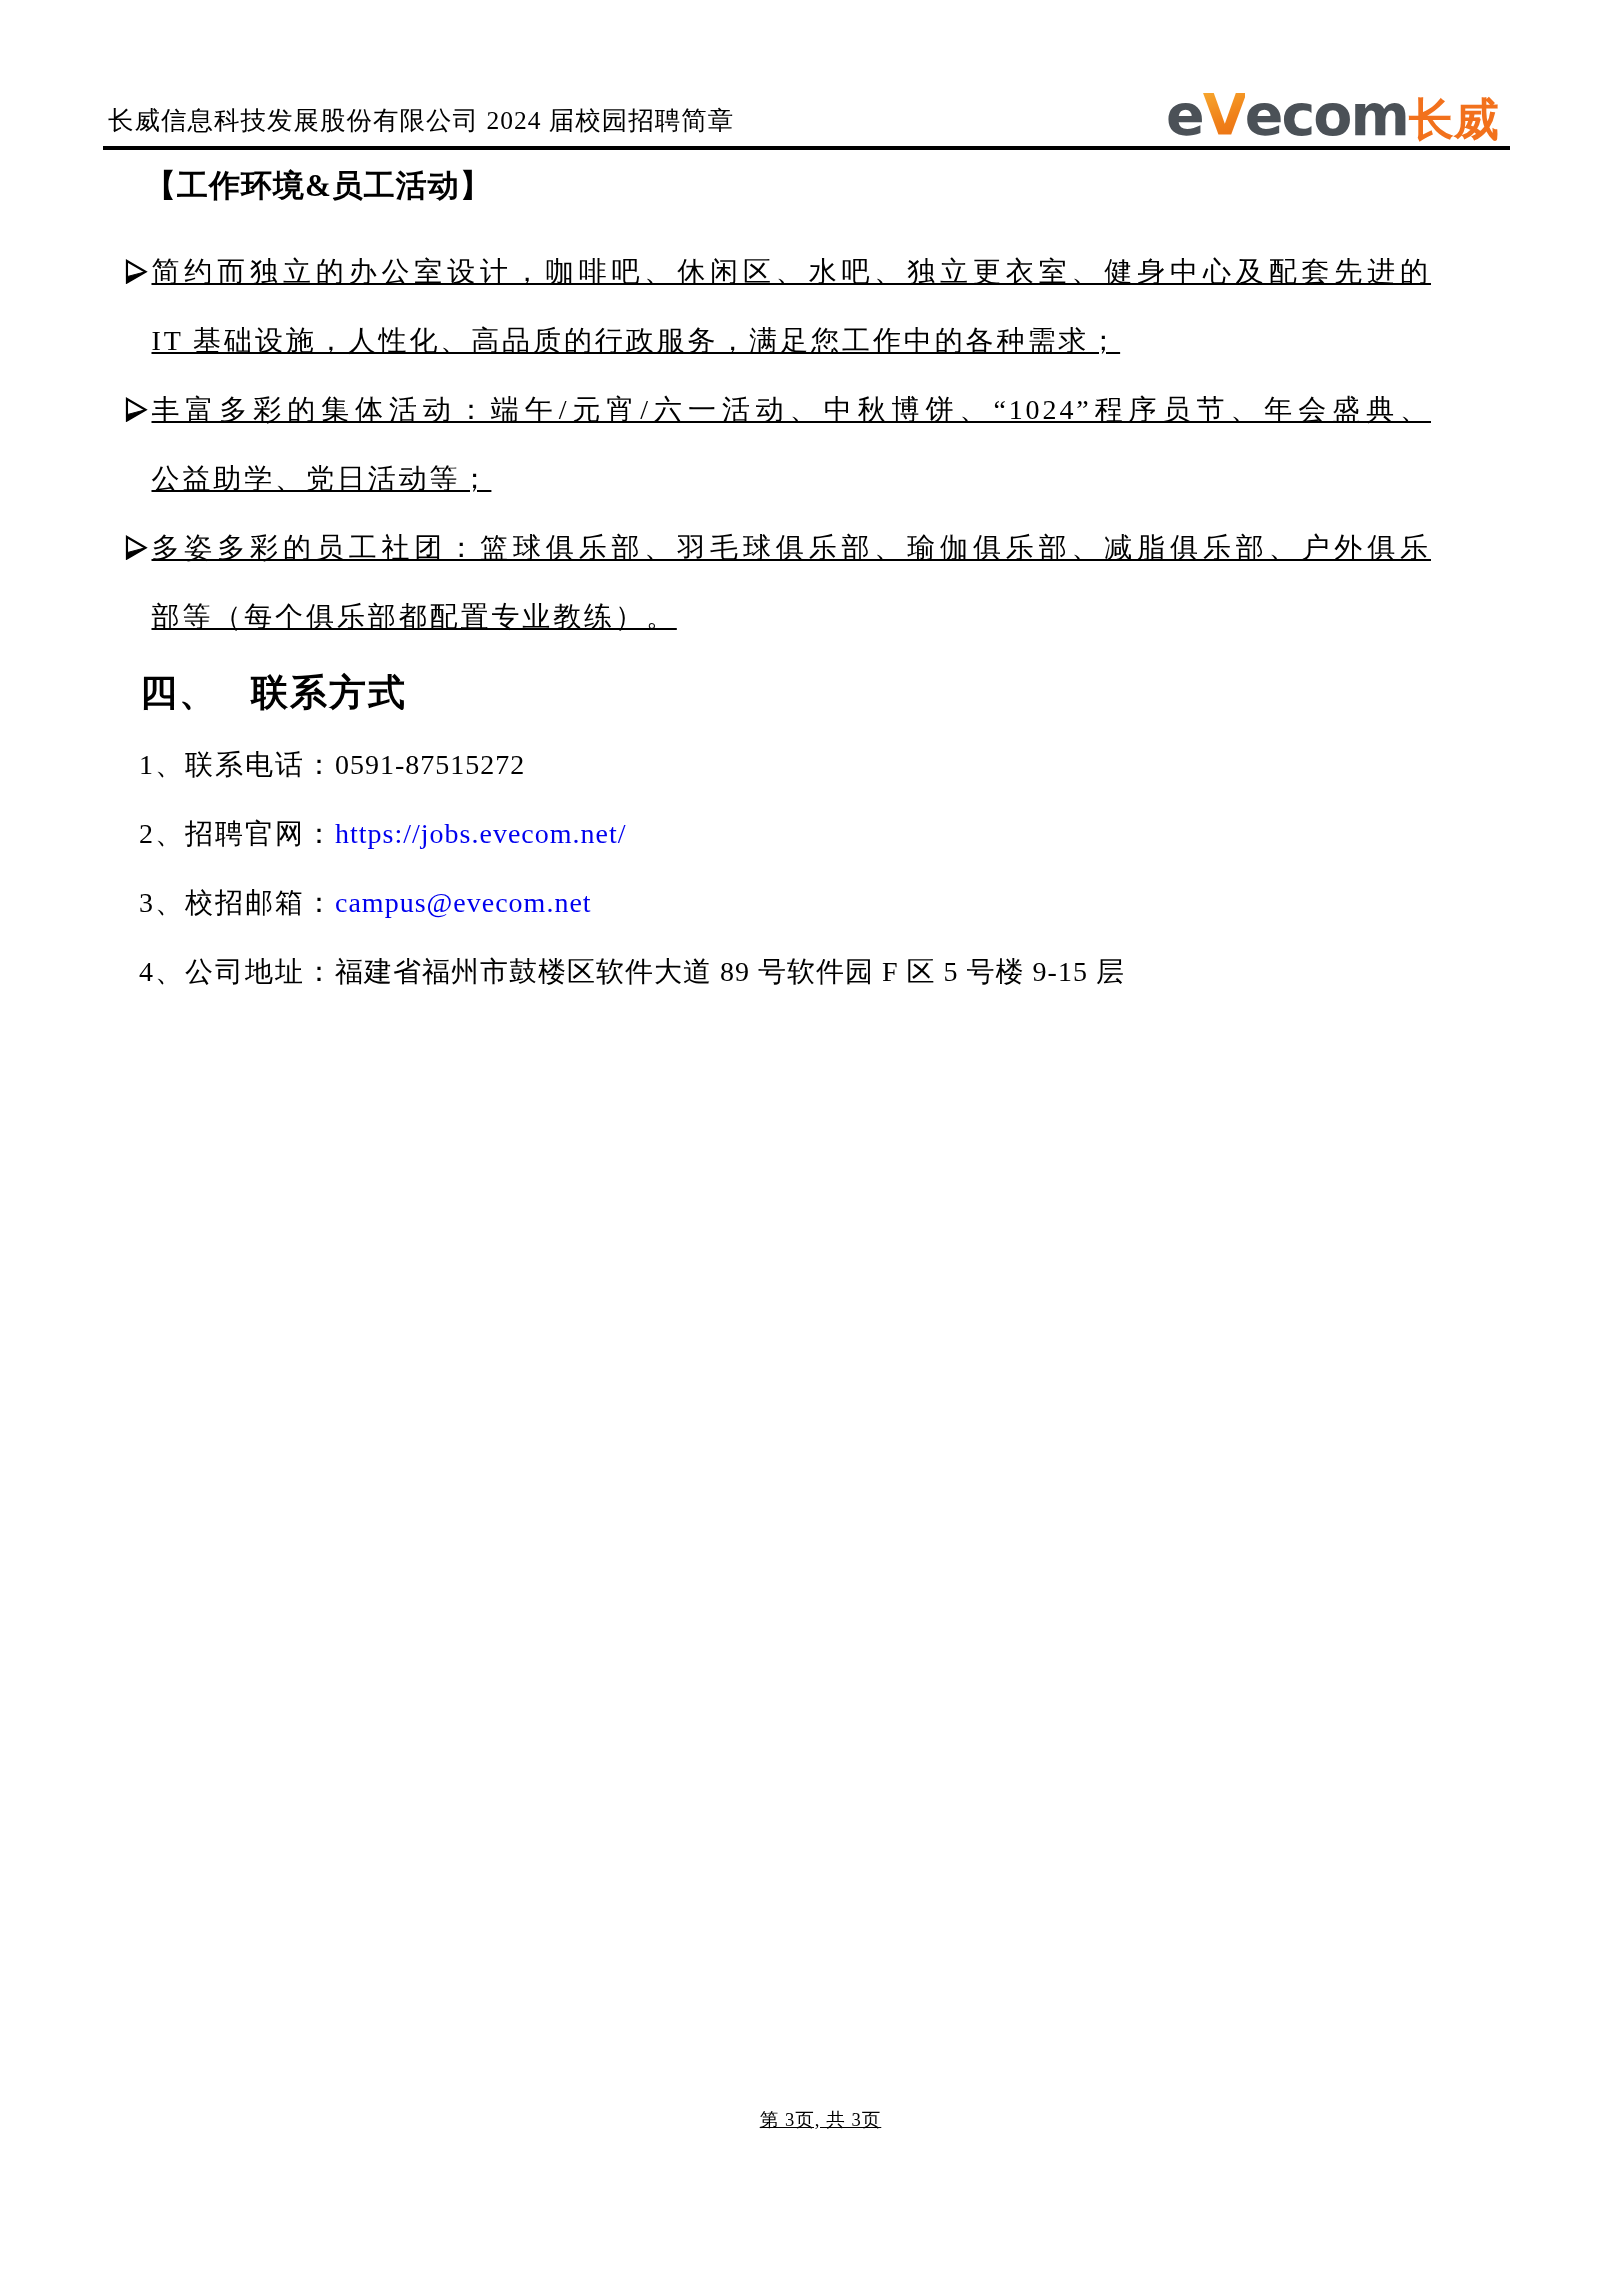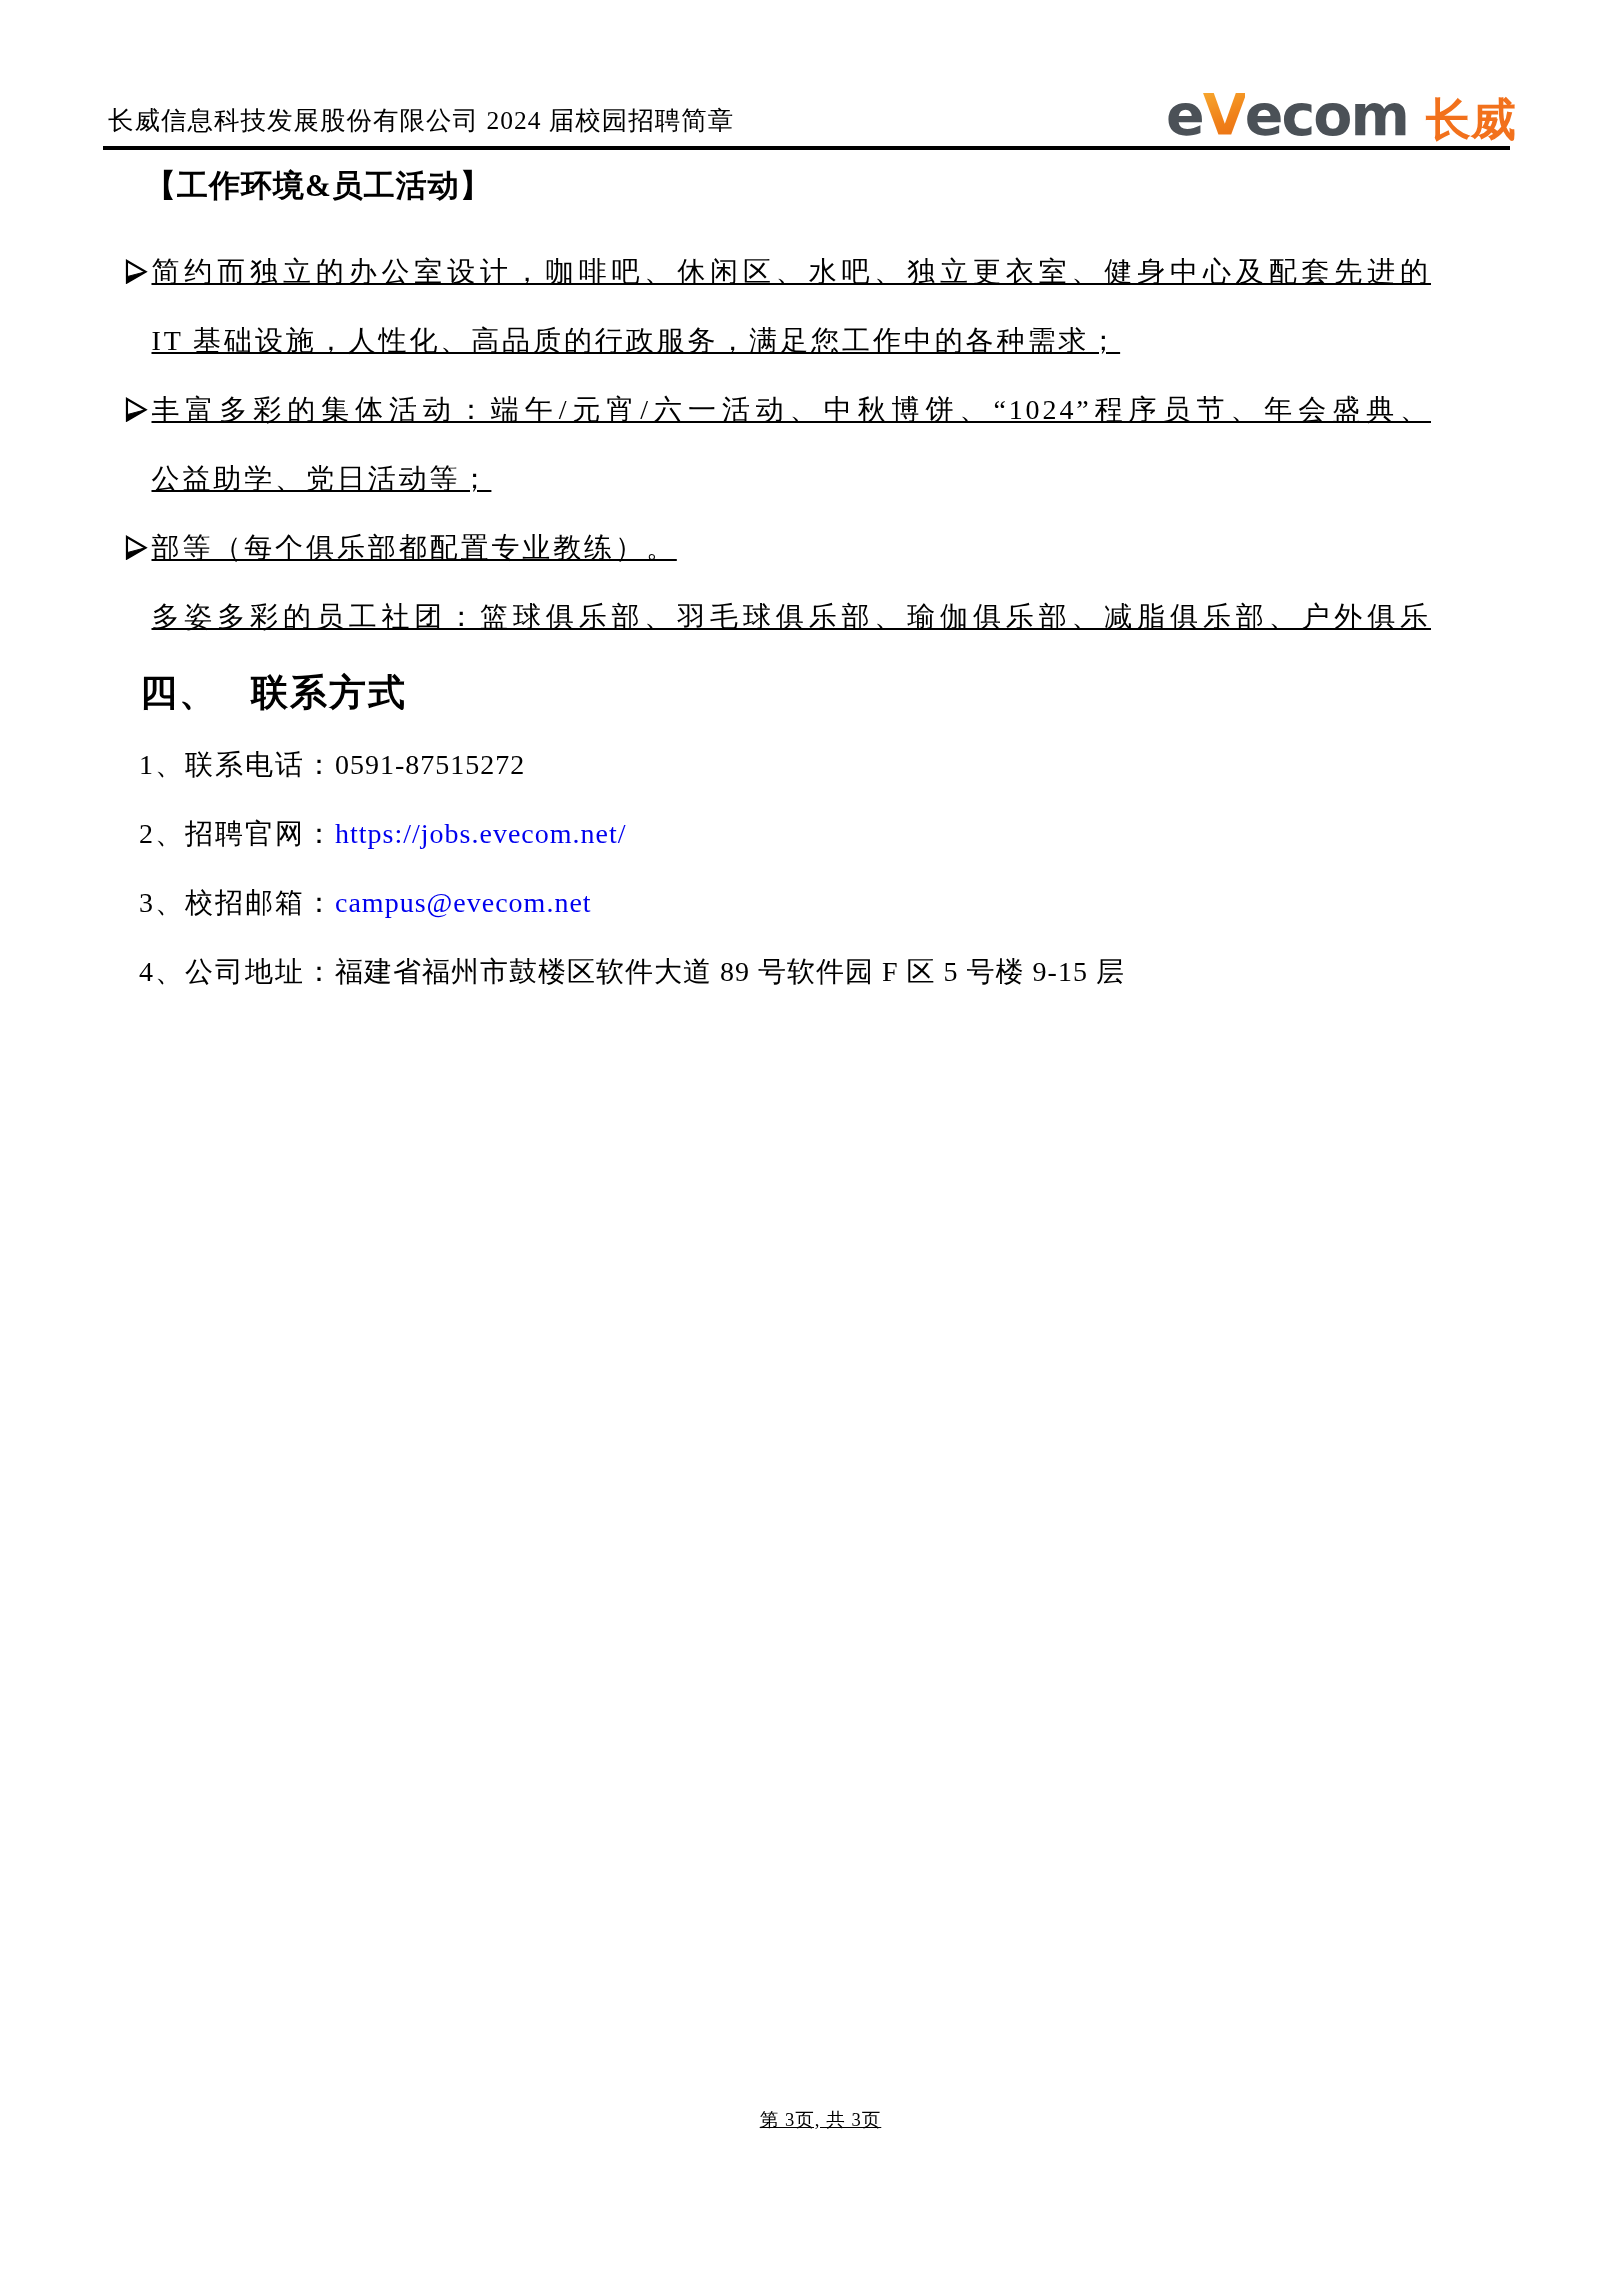--- a/index.html
+++ b/index.html
@@ -29,21 +29,21 @@
   .logo .lg-gray{font-size:57px;color:#4b5157;}
   .logo .lg-v{
     font-size:57px;
     color:#f08119;
     background:linear-gradient(160deg,#f9b234 0%,#f08119 55%,#e96a12 100%);
     -webkit-background-clip:text;background-clip:text;
     -webkit-text-fill-color:transparent;
   }
   .logo .lg-cjk{
     font-size:45px;color:#f2711c;font-weight:900;
-    letter-spacing:0;margin-left:18px;
+    letter-spacing:0;margin-left:1px;
   }
   .rule{
     position:absolute;left:103px;top:146px;
     width:1407px;height:3.9px;background:#000;
   }
 
   
   .section-title{
     position:absolute;left:145px;top:165px;
     font-size:31px;font-weight:bold;letter-spacing:1px;
@@ -141,22 +141,22 @@
     </div>
 
     <div class="bullet">
       <span class="marker">
         <svg width="22.5" height="25.5" viewBox="0 0 23 26">
           <polygon points="2,2 21,13 2,24" fill="#ffffff" stroke="#000000" stroke-width="2.2"></polygon>
           <polygon points="2,18 21,13 2,24" fill="#000000" stroke="#000000" stroke-width="1"></polygon>
         </svg>
       </span>
       <div class="bullet-text">
+        <div class="line full">多姿多彩的员工社团：篮球俱乐部、羽毛球俱乐部、瑜伽俱乐部、减脂俱乐部、户外俱乐</div>
         <div class="line">部等（每个俱乐部都配置专业教练）。</div>
-        <div class="line full">多姿多彩的员工社团：篮球俱乐部、羽毛球俱乐部、瑜伽俱乐部、减脂俱乐部、户外俱乐</div>
       </div>
     </div>
 
   </div>
 
   <div class="contact-heading">
     <span>四、</span><span class="hgap"></span><span>联系方式</span>
   </div>
 
   <div class="contacts">

